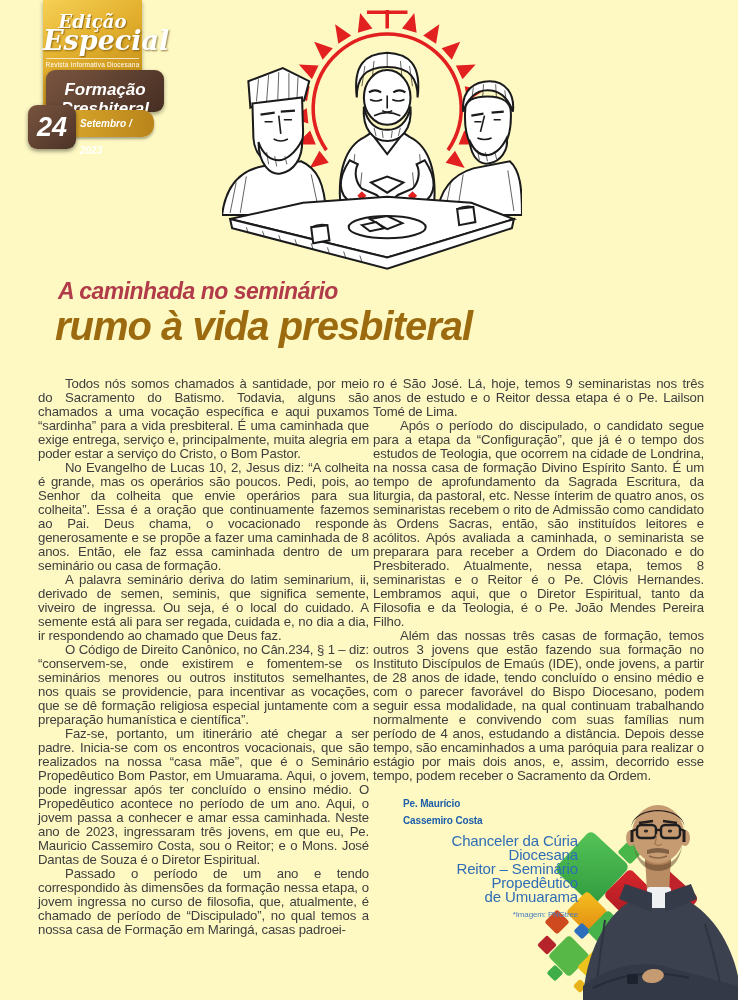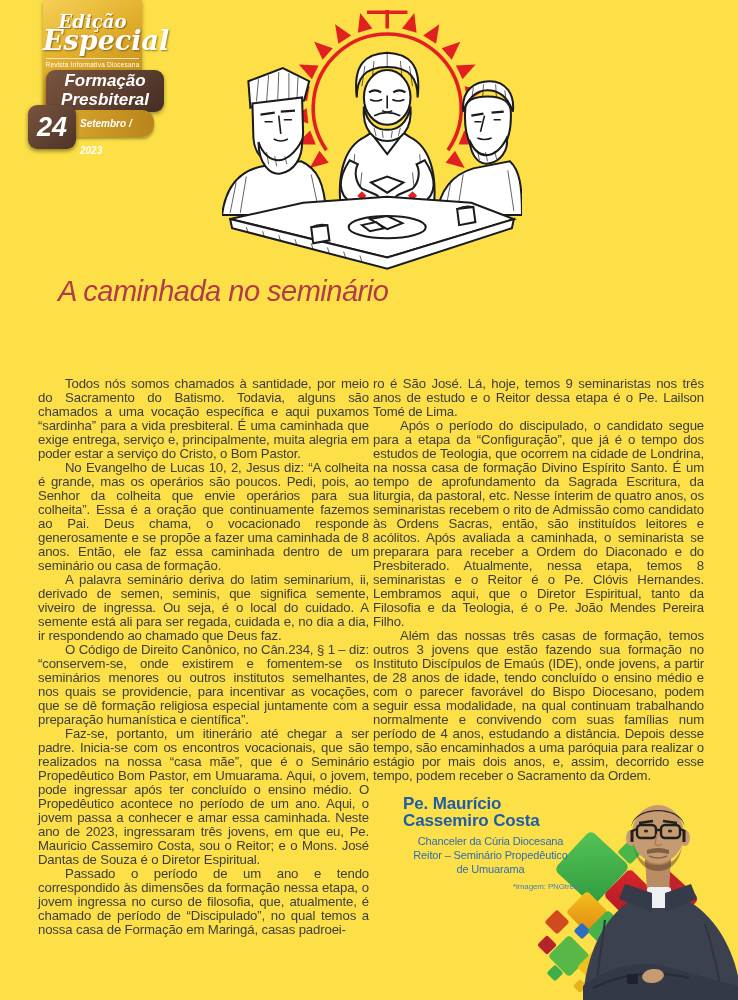--- a/index.html
+++ b/index.html
@@ -1,64 +1,64 @@
 <!DOCTYPE html>
 <html><head>
 <meta charset="utf-8">
 <style>
   html,body{margin:0;padding:0;background:#ffffff;}
   body{width:738px;height:1000px;position:relative;overflow:hidden;
        font-family:"Liberation Sans",sans-serif;}
-  .page{position:absolute;inset:0;background:#fde047;}
+  .page{position:absolute;inset:0;background:#fef9c3;}
 
   
   .gold-panel{position:absolute;left:43px;top:0;width:99px;height:132px;
     background:linear-gradient(150deg,#f6d055 0%,#e3b02e 35%,#cf9a1f 60%,#aa7a10 100%);
     border-radius:0 0 16px 16px;box-shadow:0 2px 4px rgba(0,0,0,.35);text-align:center;}
   .ed1{font-family:"DejaVu Serif",serif;font-style:italic;font-weight:bold;
        color:#fff;font-size:18px;line-height:18px;padding-top:13px;
        text-shadow:1px 1px 1px rgba(90,60,0,.6);}
   .ed2{font-family:"DejaVu Serif",serif;font-style:italic;font-weight:bold;
        color:#fff;font-size:27px;line-height:24px;margin-top:-2px;
        text-shadow:1px 1px 2px rgba(90,60,0,.65);}
   .ed-sub{color:#fff;font-size:6.5px;letter-spacing:.2px;margin-top:3px;
        border-top:1px solid rgba(255,255,255,.7);display:inline-block;padding-top:2px;}
   .section-banner{position:absolute;left:46px;top:70px;width:118px;height:42px;
     background:linear-gradient(140deg,#7a5540 0%,#5d4030 55%,#452d22 100%);
     border-radius:9px;box-shadow:0 2px 4px rgba(0,0,0,.4);
     color:#fff;font-weight:bold;font-style:italic;font-size:17px;line-height:19px;
-    text-align:center;padding-top:1px;box-sizing:border-box;}
+    text-align:center;padding-top:10px;box-sizing:border-box;}
   .date-strip{position:absolute;left:58px;top:110px;width:96px;height:27px;
     background:linear-gradient(90deg,#dba82c,#b9851b);border-radius:4px 12px 12px 4px;
     box-shadow:0 2px 3px rgba(0,0,0,.35);color:#fff;font-weight:bold;font-style:italic;
     font-size:10px;line-height:27px;padding-left:22px;box-sizing:border-box;z-index:1;}
   .page-num{position:absolute;left:28px;top:105px;width:48px;height:44px;
     background:linear-gradient(140deg,#79543f,#4c3327);border-radius:9px;
     box-shadow:0 2px 4px rgba(0,0,0,.45);color:#fff;font-weight:bold;font-style:italic;
     font-size:27px;line-height:44px;text-align:center;z-index:2;}
 
   
   .headline{position:absolute;left:58px;top:276px;z-index:2;}
-  .kicker{color:#b13b49;font-weight:normal;font-style:italic;font-size:29px;line-height:30px;letter-spacing:-.5px;}
+  .kicker{color:#b13b49;font-weight:bold;font-style:italic;font-size:23px;line-height:30px;letter-spacing:-.5px;}
   .title{color:#9c6b10;font-weight:bold;font-style:italic;font-size:40px;line-height:40px;letter-spacing:-1px;margin-left:-3px;}
 
   
   .col{position:absolute;top:377px;width:331px;color:#3e3e3e;
        font-size:13.2px;line-height:14px;letter-spacing:-.15px;
        text-align:justify;z-index:2;}
   .col-left{left:38px;}
   .col-right{left:373px;}
   .col p{margin:0;text-indent:27px;}
   .col p.no-indent{text-indent:0;}
   .closing-wrap{width:228px;}
 
   
   .author{margin-top:13px;margin-left:30px;width:175px;}
-  .author-name{color:#1e5ea9;font-weight:bold;font-size:17px;line-height:16.5px;text-align:left;}
-  .author-roles{color:#2f6db5;font-size:11px;line-height:14px;margin-top:5px;text-align:center;}
+  .author-name{color:#1e5ea9;font-weight:bold;font-size:10px;line-height:16.5px;text-align:left;}
+  .author-roles{color:#2f6db5;font-size:15px;line-height:14px;margin-top:5px;text-align:right;}
   .author-credit{color:#477fbe;font-size:8px;margin-top:4px;text-align:right;}
 
   
   .illus{position:absolute;left:222px;top:10px;width:300px;height:262px;z-index:1;}
   .photo{position:absolute;left:535px;top:800px;width:203px;height:200px;z-index:0;}
   .ink{stroke:#1b1b1b;fill:#ffffff;stroke-width:2;}
   .hatch{stroke:#1b1b1b;stroke-width:.8;fill:none;opacity:.85;}
   .halo{fill:#e32020;}
 </style>
 </head>
@@ -164,20 +164,21 @@
       <path class="ink" d="M138,212 L152,209 L160,215 L146,218 Z"></path>
       <path class="ink" d="M88,214 L104,212 L106,227 L90,230 Z"></path>
       <path d="M88,214 Q96,210 104,212" stroke="#1b1b1b" stroke-width="1.4" fill="none"></path>
       <path class="ink" d="M232,196 L248,194 L250,209 L234,212 Z"></path>
       <path d="M232,196 Q240,192 248,194" stroke="#1b1b1b" stroke-width="1.4" fill="none"></path>
     </g>
   </svg>
 
   <div class="headline">
     <div class="kicker">A caminhada no seminário</div>
+    <div class="title">rumo à vida presbiteral</div>
   </div>
 
   <div class="col col-left">
     <p>Todos nós somos chamados à santidade, por meio do Sacramento do Batismo. Todavia, alguns são chamados a uma vocação específica e aqui puxamos “sardinha” para a vida presbiteral. É uma caminhada que exige entrega, serviço e, principalmente, muita alegria em poder estar a serviço do Cristo, o Bom Pastor.</p>
     <p>No Evangelho de Lucas 10, 2, Jesus diz: “A colheita é grande, mas os operários são poucos. Pedi, pois, ao Senhor da colheita que envie operários para sua colheita”. Essa é a oração que continuamente fazemos ao Pai. Deus chama, o vocacionado responde generosamente e se propõe a fazer uma caminhada de 8 anos. Então, ele faz essa caminhada dentro de um seminário ou casa de formação.</p>
     <p>A palavra seminário deriva do latim seminarium, ii, derivado de semen, seminis, que significa semente, viveiro de ingressa. Ou seja, é o local do cuidado. A semente está ali para ser regada, cuidada e, no dia a dia, ir respondendo ao chamado que Deus faz.</p>
     <p>O Código de Direito Canônico, no Cân.234, § 1 – diz: “conservem-se, onde existirem e fomentem-se os seminários menores ou outros institutos semelhantes, nos quais se providencie, para incentivar as vocações, que se dê formação religiosa especial juntamente com a preparação humanística e científica”.</p>
     <p>Faz-se, portanto, um itinerário até chegar a ser padre. Inicia-se com os encontros vocacionais, que são realizados na nossa “casa mãe”, que é o Seminário Propedêutico Bom Pastor, em Umuarama. Aqui, o jovem, pode ingressar após ter concluído o ensino médio. O Propedêutico acontece no período de um ano. Aqui, o jovem passa a conhecer e amar essa caminhada. Neste ano de 2023, ingressaram três jovens, em que eu, Pe. Mauricio Cassemiro Costa, sou o Reitor; e o Mons. José Dantas de Souza é o Diretor Espiritual.</p>
     <p>Passado o período de um ano e tendo correspondido às dimensões da formação nessa etapa, o jovem ingressa no curso de filosofia, que, atualmente, é chamado de período de “Discipulado”, no qual temos a nossa casa de Formação em Maringá, casas padroei-</p>
   </div>

